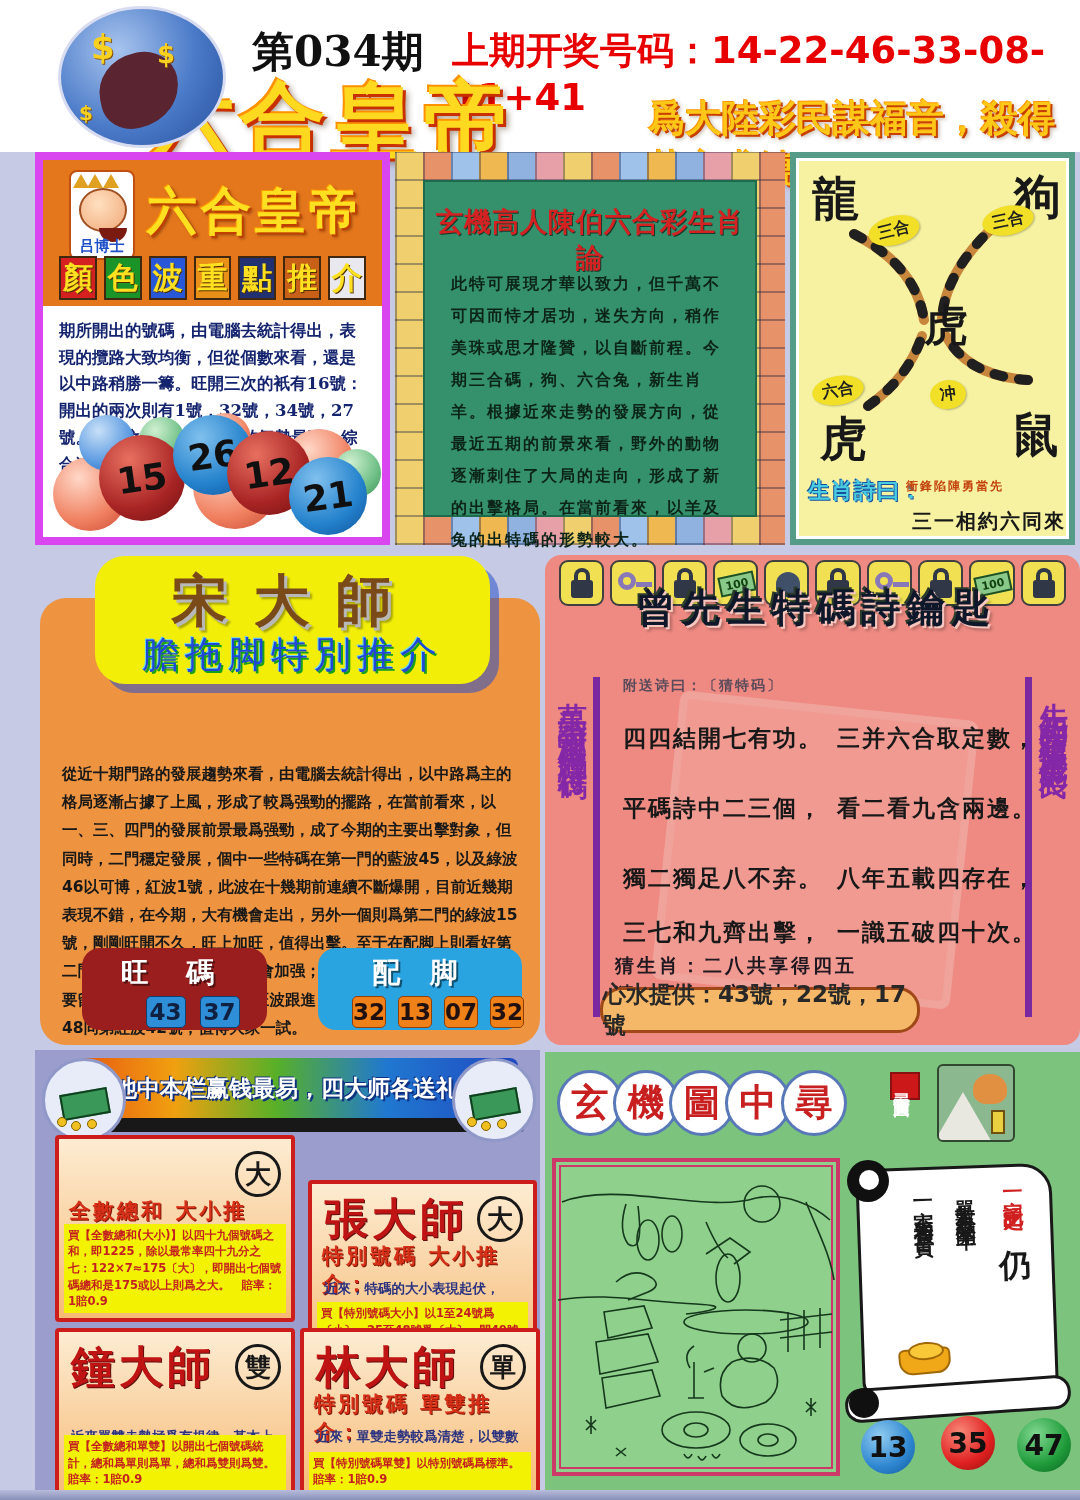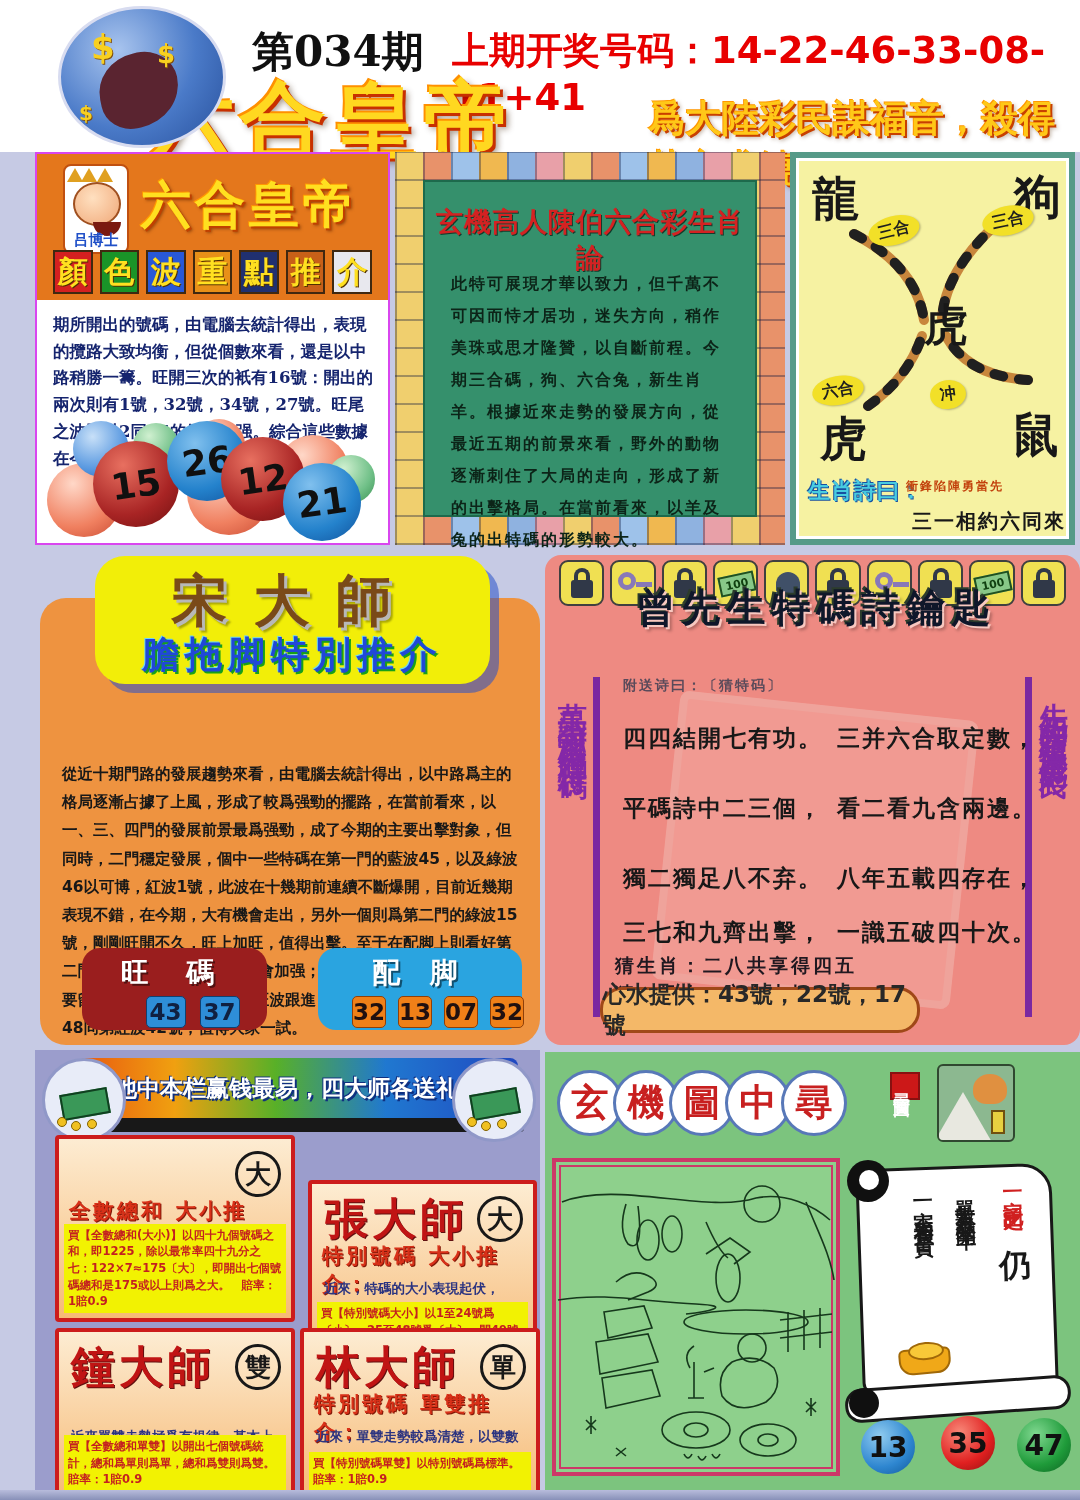--- a/index.html
+++ b/index.html
@@ -19,21 +19,21 @@
     font-family:"DejaVu Serif", serif; }
   .last-draw { position:absolute; left:452px; top:26px; font-size:37px; font-weight:bold; color:#e80000; }
   .masthead { position:absolute; left:148px; top:64px; font-size:86px; font-weight:bold; color:#ffd820;
     letter-spacing:6px; text-shadow:3px 3px 0 #c83000, -2px -2px 0 #ff9000, 5px 5px 6px rgba(60,30,0,.45);
     font-family:"DejaVu Serif", serif; }
   .masthead-slogan { position:absolute; left:648px; top:94px; width:430px; font-size:37px; font-weight:bold;
     color:#ffc818; letter-spacing:0px; text-shadow:2px 2px 0 #c84000, -1px -1px 0 #ff9800, 3px 3px 4px rgba(80,40,0,.4); }
 
   
   .color-panel { position:absolute; left:35px; top:152px; width:355px; height:393px;
-    background:#ffffff; border:2px solid #d946ef; }
+    background:#ffffff; border:8px solid #d946ef; }
   .cp-head { position:absolute; left:0; top:0; right:0; height:146px; background:#e4771c; }
   .cp-mascot { position:absolute; left:26px; top:10px; width:66px; height:90px; background:#fff;
     border-radius:8px; border:2px solid #c05010; }
   .cp-face { position:absolute; left:8px; top:16px; width:48px; height:44px; border-radius:50%;
     background:radial-gradient(circle at 40% 35%, #ffe0c0, #f0a878); border:2px solid #a05020; }
   .cp-mouth { position:absolute; left:18px; top:38px; width:28px; height:14px; border-radius:0 0 14px 14px;
     background:#7a1a10; }
   .cp-crown { position:absolute; left:16px; top:2px; width:0; height:0;
     border-left:8px solid transparent; border-right:8px solid transparent; border-bottom:14px solid #e0a020; }
   .cp-crown2 { left:32px; } .cp-crown3 { left:2px; }
@@ -89,21 +89,21 @@
     letter-spacing:2px; font-family:"DejaVu Serif", serif; }
 
   
   .song-body-box { position:absolute; left:40px; top:598px; width:500px; height:447px;
     background:#ee9340; border-radius:26px; }
   .song-title-box { position:absolute; left:95px; top:556px; width:395px; height:128px;
     background:#f2ee08; border-radius:30px; box-shadow:9px 9px 0 rgba(40,80,200,.55); }
   .song-title { position:absolute; left:4px; right:0; top:8px; text-align:center; font-size:56px; font-weight:bold;
     color:#7a4a18; letter-spacing:26px; text-shadow:3px 3px 0 #b8b8b8, 5px 5px 2px rgba(0,0,0,.3);
     font-family:"DejaVu Serif", serif; }
-  .song-subtitle { position:absolute; left:0; right:0; top:74px; text-align:center; font-size:37px; font-weight:bold;
+  .song-subtitle { position:absolute; left:0; right:0; top:74px; text-align:center; font-size:37px; font-weight:normal;
     color:#2048d8; letter-spacing:6px; text-shadow:2px 2px 0 #18a018, -1px -1px 0 #70d8f0; }
   .song-text { position:absolute; left:62px; top:760px; width:456px; font-size:15.5px; line-height:1.82;
     font-weight:bold; color:#181818; }
   .wang-box { position:absolute; left:82px; top:948px; width:185px; height:82px; background:#9a1e1e;
     border-radius:18px; }
   .wang-label { text-align:center; font-size:28px; font-weight:bold; color:#ffffff; letter-spacing:14px;
     margin-top:6px; text-shadow:2px 2px 0 #501010; }
   .chip-row { display:flex; gap:14px; justify-content:center; margin-top:4px;padding-left:36px; }
   .chip { width:40px; height:32px; display:flex; align-items:center; justify-content:center;
     font-size:23px; font-weight:bold; color:#102040; border-radius:5px; }

